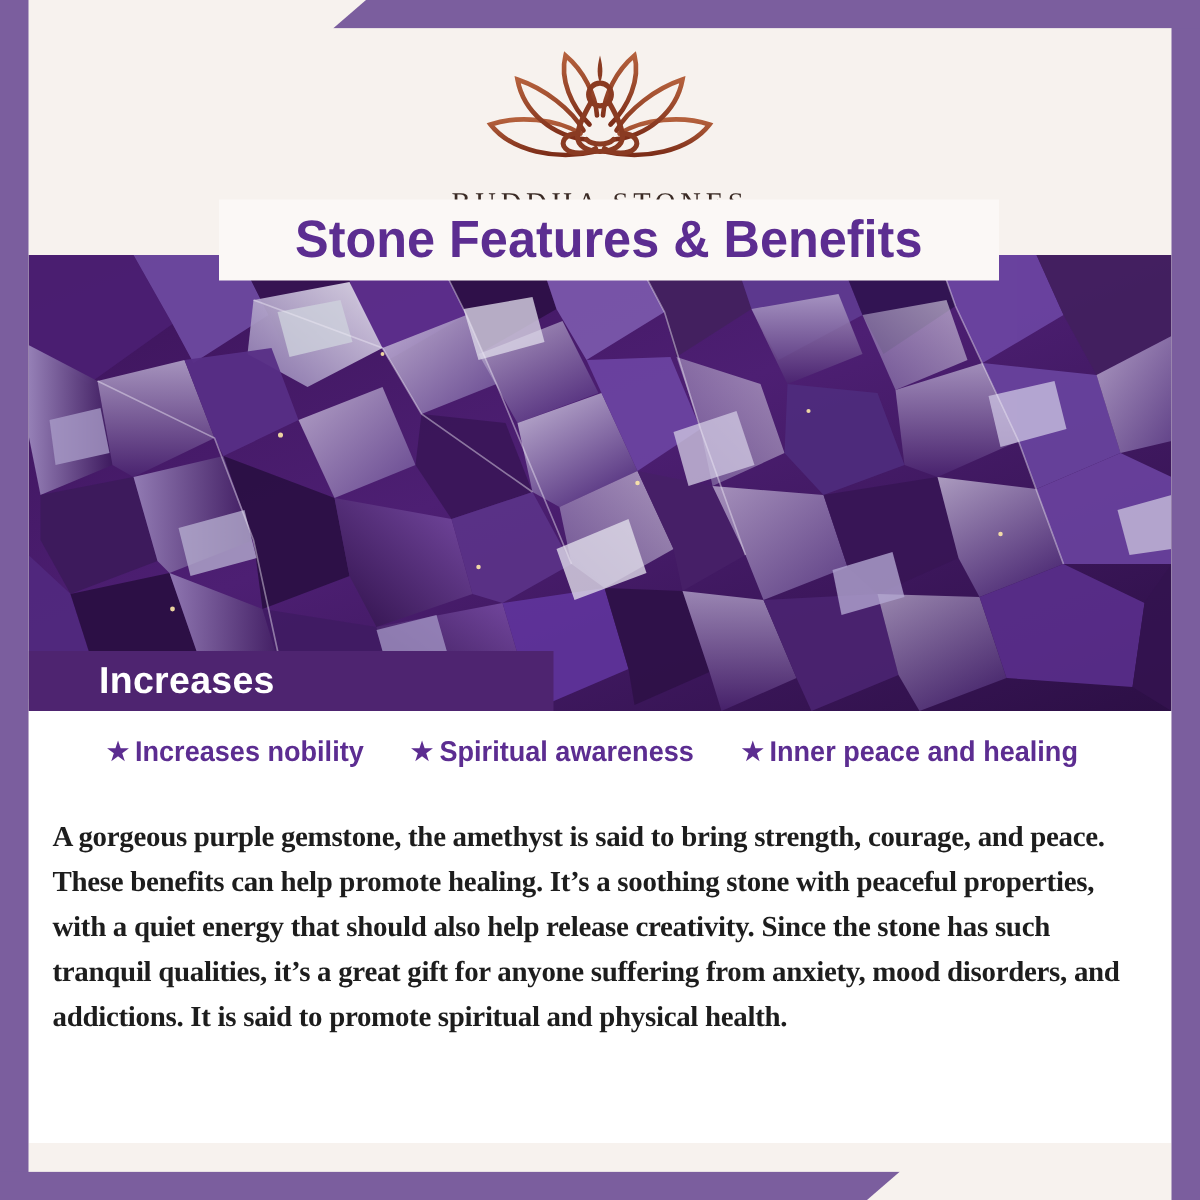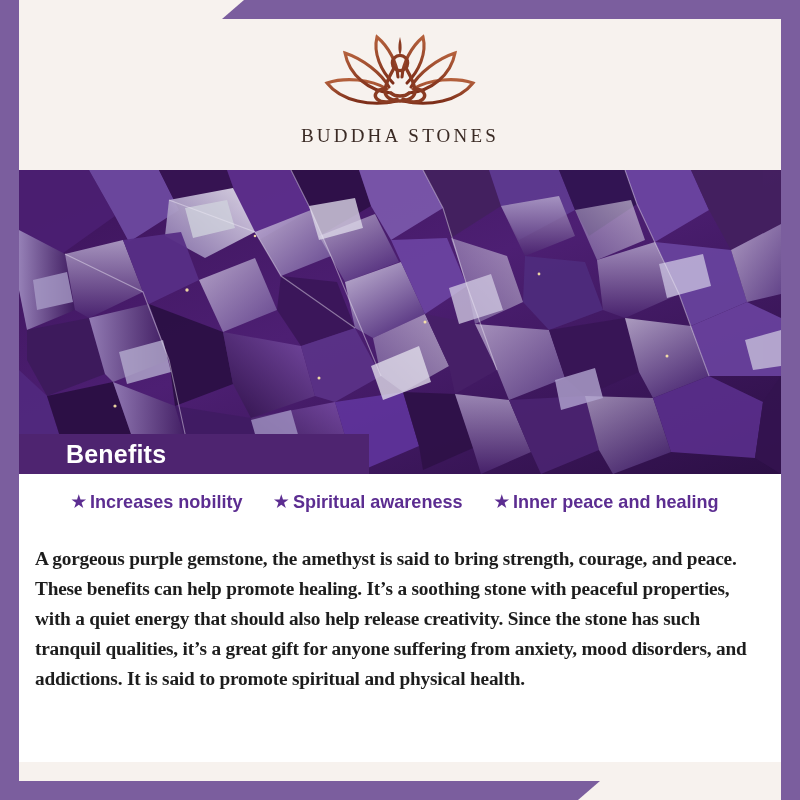--- a/index.html
+++ b/index.html
@@ -387,21 +387,21 @@
           <circle cx="406" cy="152" r="1.5"></circle>
           <circle cx="96" cy="236" r="1.6"></circle>
           <circle cx="520" cy="104" r="1.4"></circle>
           <circle cx="300" cy="208" r="1.5"></circle>
           <circle cx="648" cy="186" r="1.5"></circle>
           <circle cx="236" cy="66" r="1.3"></circle>
         </g>
       </svg>
 
       <div class="stone-banner">
-        <span class="stone-name">Benefits</span>
+        <span class="stone-name">Increases</span>
       </div>
     </div>
 
     <div class="body-area">
       <div class="bullets">
         <div class="bullet">
           <span class="star-icon">★</span>
           <span class="bullet-label">Increases nobility</span>
         </div>
         <div class="bullet">
@@ -412,14 +412,17 @@
           <span class="star-icon">★</span>
           <span class="bullet-label">Inner peace and healing</span>
         </div>
       </div>
 
       <p class="paragraph">A gorgeous purple gemstone, the amethyst is said to bring strength, courage, and peace. These benefits can help promote healing. It’s a soothing stone with peaceful properties, with a quiet energy that should also help release creativity. Since the stone has such tranquil qualities, it’s a great gift for anyone suffering from anxiety, mood disorders, and addictions. It is said to promote spiritual and physical health.</p>
     </div>
 
   </div>
 
+  <div class="title-band">
+    <span class="title-text">Stone Features &amp; Benefits</span>
+  </div>
 
 </div>
 
 </body></html>

